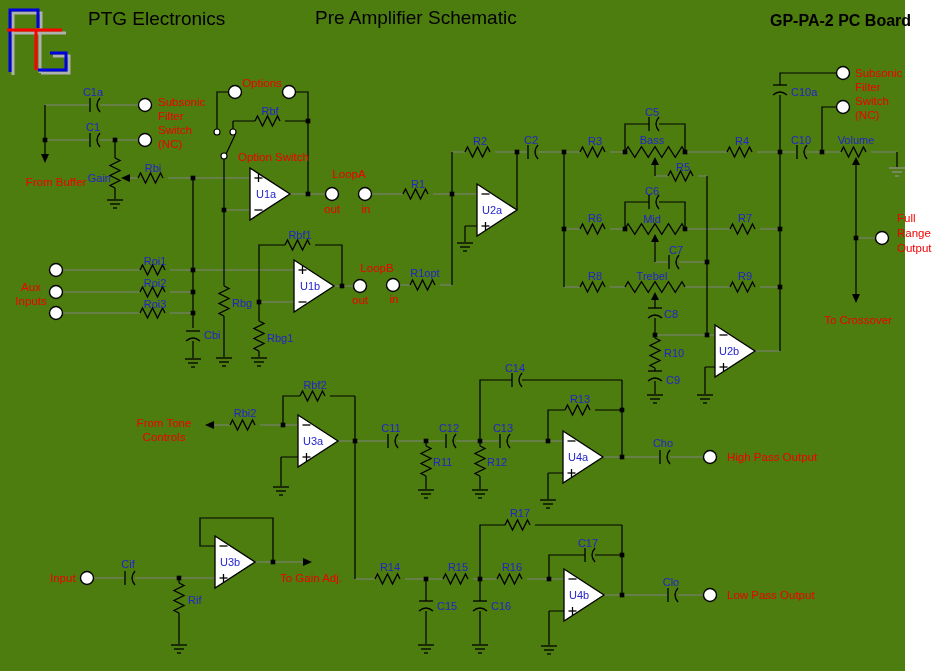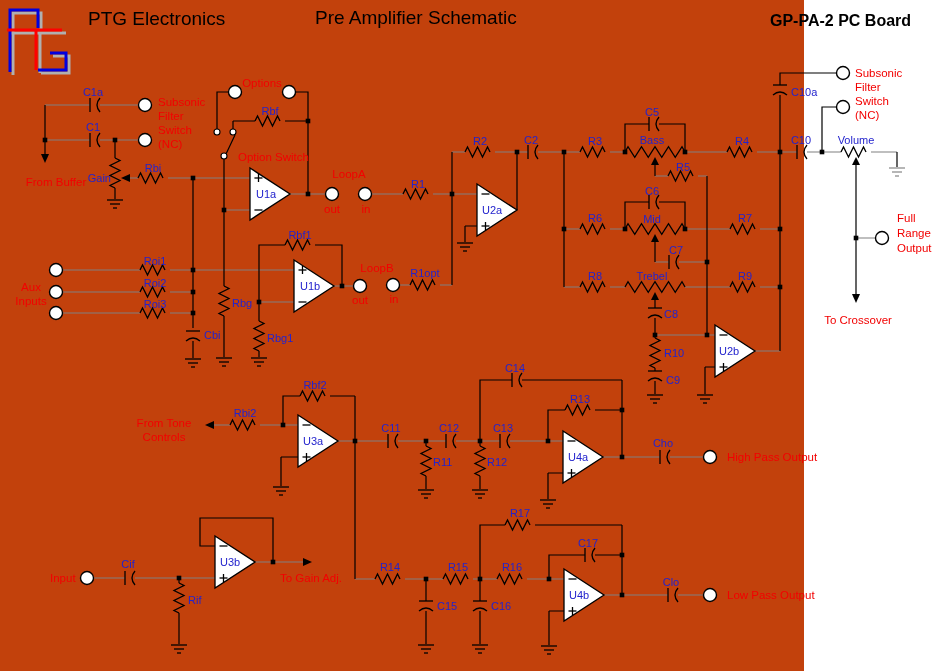--- a/index.html
+++ b/index.html
@@ -1,16 +1,16 @@
 <!DOCTYPE html>
 <html><head>
 <meta charset="utf-8">
 <style>
   html,body { margin:0; padding:0; background:#fff; }
-  .page { width:804px; height:671px; position:relative; background:#c2410c; font-family:"Liberation Sans",sans-serif; }
+  .page { width:905px; height:671px; position:relative; background:#4d7c0f; font-family:"Liberation Sans",sans-serif; }
   svg text { font-family:"Liberation Sans",sans-serif; }
   .hdr  { fill:#000; font-size:19px; }
   .hdrb { fill:#000; font-size:16px; font-weight:bold; }
   .tb   { fill:#2323cd; font-size:11px; text-anchor:middle; }
   .tbs  { fill:#2323cd; font-size:11px; text-anchor:start; }
   .tbe  { fill:#2323cd; font-size:11px; text-anchor:end; }
   .tr   { fill:#f20000; font-size:11.5px; text-anchor:middle; }
   .trs  { fill:#f20000; font-size:11.5px; text-anchor:start; }
   .wg { stroke:#808080; stroke-width:1.2; fill:none; }
   .wb { stroke:#000; stroke-width:1.2; fill:none; }

